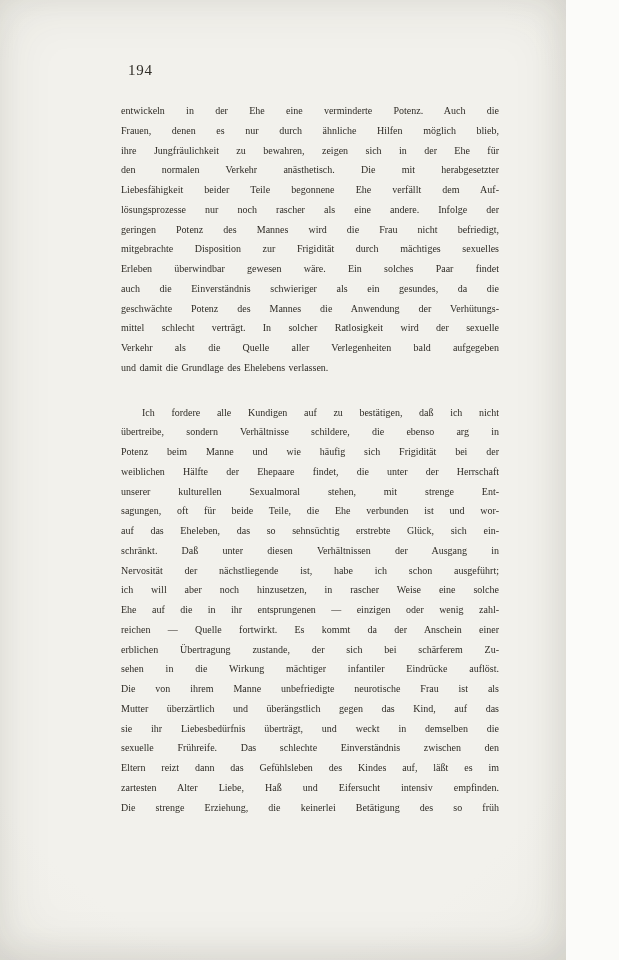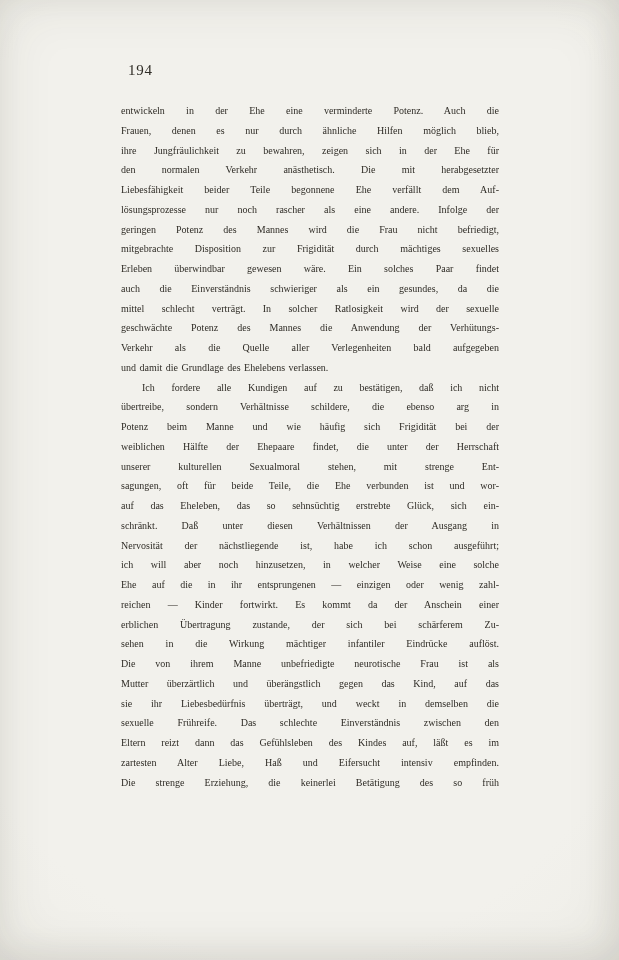--- a/index.html
+++ b/index.html
@@ -11,21 +11,21 @@
     height: 960px;
     background: #fbfbf9;
     font-family: "Liberation Serif", "DejaVu Serif", serif;
     overflow: hidden;
     position: relative;
   }
   .paper {
     position: absolute;
     left: 0;
     top: 0;
-    width: 619px;
+    width: 566px;
     height: 960px;
     background: radial-gradient(120% 100% at 48% 45%, #f2f1ec 55%, #eae9e2 90%, #e3e2db 100%);
     box-shadow: inset 0 0 55px rgba(60, 55, 40, 0.10), inset -6px -8px 30px rgba(60, 55, 40, 0.08);
     font-family: Liberation Serif, serif;
   }
   .page-number {
     position: absolute;
     left: 128px;
     top: 62px;
     font-size: 15px;
@@ -47,54 +47,55 @@
     overflow: hidden;
     text-align: justify;
     text-align-last: justify;
     white-space: normal;
   }
   .line.last {
     text-align-last: left;
   }
   .line.indent {
     padding-left: 21px;
+    margin-top: 25px;
   }
 </style>
 </head>
 <body>
 
 <div class="paper" style="color: rgb(47, 44, 38);">
   <div class="page-number">194</div>
   <div class="text-block">
       <div class="line">entwickeln in der Ehe eine verminderte Potenz. Auch die</div>
       <div class="line">Frauen, denen es nur durch ähnliche Hilfen möglich blieb,</div>
       <div class="line">ihre Jungfräulichkeit zu bewahren, zeigen sich in der Ehe für</div>
       <div class="line">den normalen Verkehr anästhetisch. Die mit herabgesetzter</div>
       <div class="line">Liebesfähigkeit beider Teile begonnene Ehe verfällt dem Auf-</div>
       <div class="line">lösungsprozesse nur noch rascher als eine andere. Infolge der</div>
       <div class="line">geringen Potenz des Mannes wird die Frau nicht befriedigt,</div>
       <div class="line">mitgebrachte Disposition zur Frigidität durch mächtiges sexuelles</div>
       <div class="line">Erleben überwindbar gewesen wäre. Ein solches Paar findet</div>
       <div class="line">auch die Einverständnis schwieriger als ein gesundes, da die</div>
+      <div class="line">geschwächte Potenz des Mannes die Anwendung der Verhütungs-</div>
       <div class="line">mittel schlecht verträgt. In solcher Ratlosigkeit wird der sexuelle</div>
-      <div class="line">geschwächte Potenz des Mannes die Anwendung der Verhütungs-</div>
       <div class="line">Verkehr als die Quelle aller Verlegenheiten bald aufgegeben</div>
       <div class="line last">und damit die Grundlage des Ehelebens verlassen.</div>
       <div class="line indent">Ich fordere alle Kundigen auf zu bestätigen, daß ich nicht</div>
       <div class="line">übertreibe, sondern Verhältnisse schildere, die ebenso arg in</div>
       <div class="line">Potenz beim Manne und wie häufig sich Frigidität bei der</div>
       <div class="line">weiblichen Hälfte der Ehepaare findet, die unter der Herrschaft</div>
       <div class="line">unserer kulturellen Sexualmoral stehen, mit strenge Ent-</div>
       <div class="line">sagungen, oft für beide Teile, die Ehe verbunden ist und wor-</div>
       <div class="line">auf das Eheleben, das so sehnsüchtig erstrebte Glück, sich ein-</div>
       <div class="line">schränkt. Daß unter diesen Verhältnissen der Ausgang in</div>
       <div class="line">Nervosität der nächstliegende ist, habe ich schon ausgeführt;</div>
-      <div class="line">ich will aber noch hinzusetzen, in welcher Weise eine solche</div>
+      <div class="line">ich will aber noch hinzusetzen, in rascher Weise eine solche</div>
       <div class="line">Ehe auf die in ihr entsprungenen — einzigen oder wenig zahl-</div>
-      <div class="line">reichen — Kinder fortwirkt. Es kommt da der Anschein einer</div>
+      <div class="line">reichen — Quelle fortwirkt. Es kommt da der Anschein einer</div>
       <div class="line">erblichen Übertragung zustande, der sich bei schärferem Zu-</div>
       <div class="line">sehen in die Wirkung mächtiger infantiler Eindrücke auflöst.</div>
       <div class="line">Die von ihrem Manne unbefriedigte neurotische Frau ist als</div>
       <div class="line">Mutter überzärtlich und überängstlich gegen das Kind, auf das</div>
       <div class="line">sie ihr Liebesbedürfnis überträgt, und weckt in demselben die</div>
       <div class="line">sexuelle Frühreife. Das schlechte Einverständnis zwischen den</div>
       <div class="line">Eltern reizt dann das Gefühlsleben des Kindes auf, läßt es im</div>
       <div class="line">zartesten Alter Liebe, Haß und Eifersucht intensiv empfinden.</div>
       <div class="line">Die strenge Erziehung, die keinerlei Betätigung des so früh</div>
     </div>

